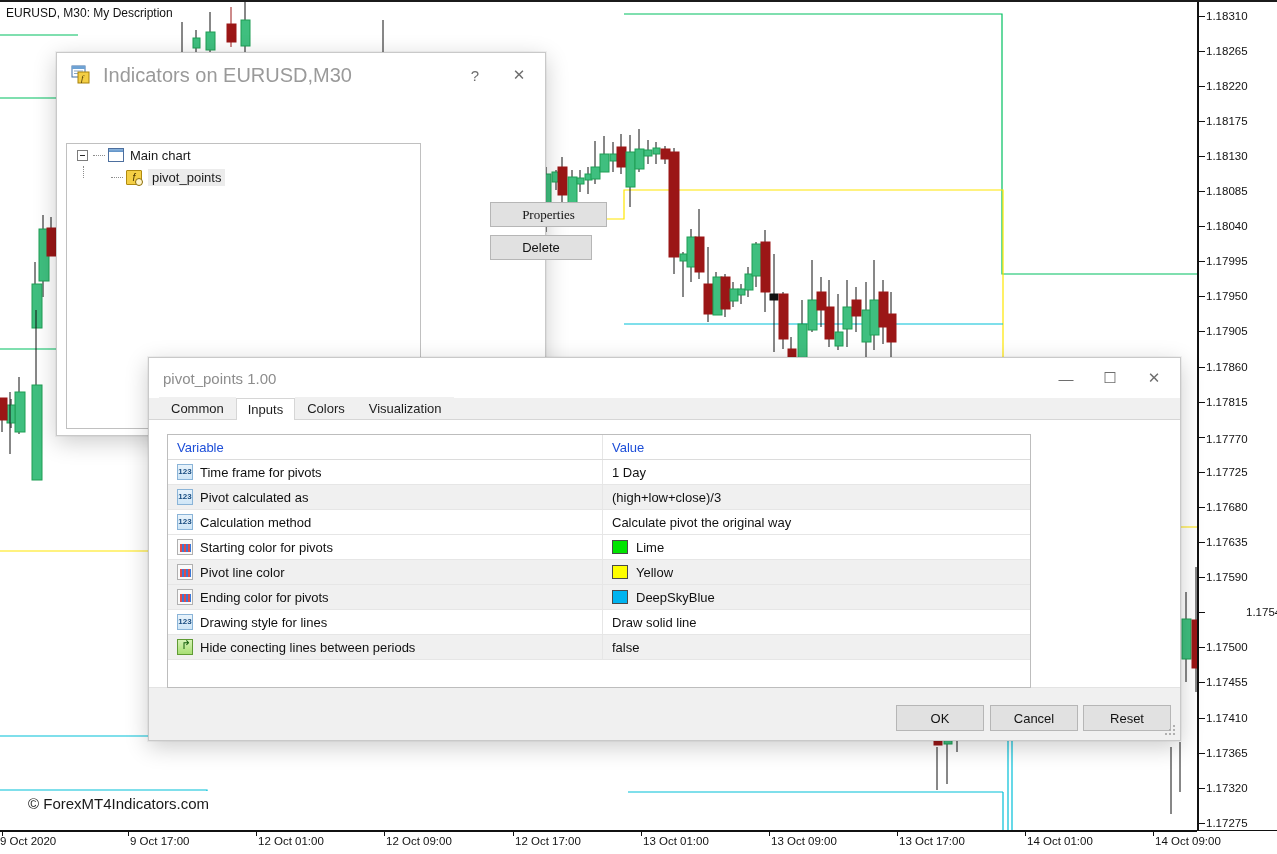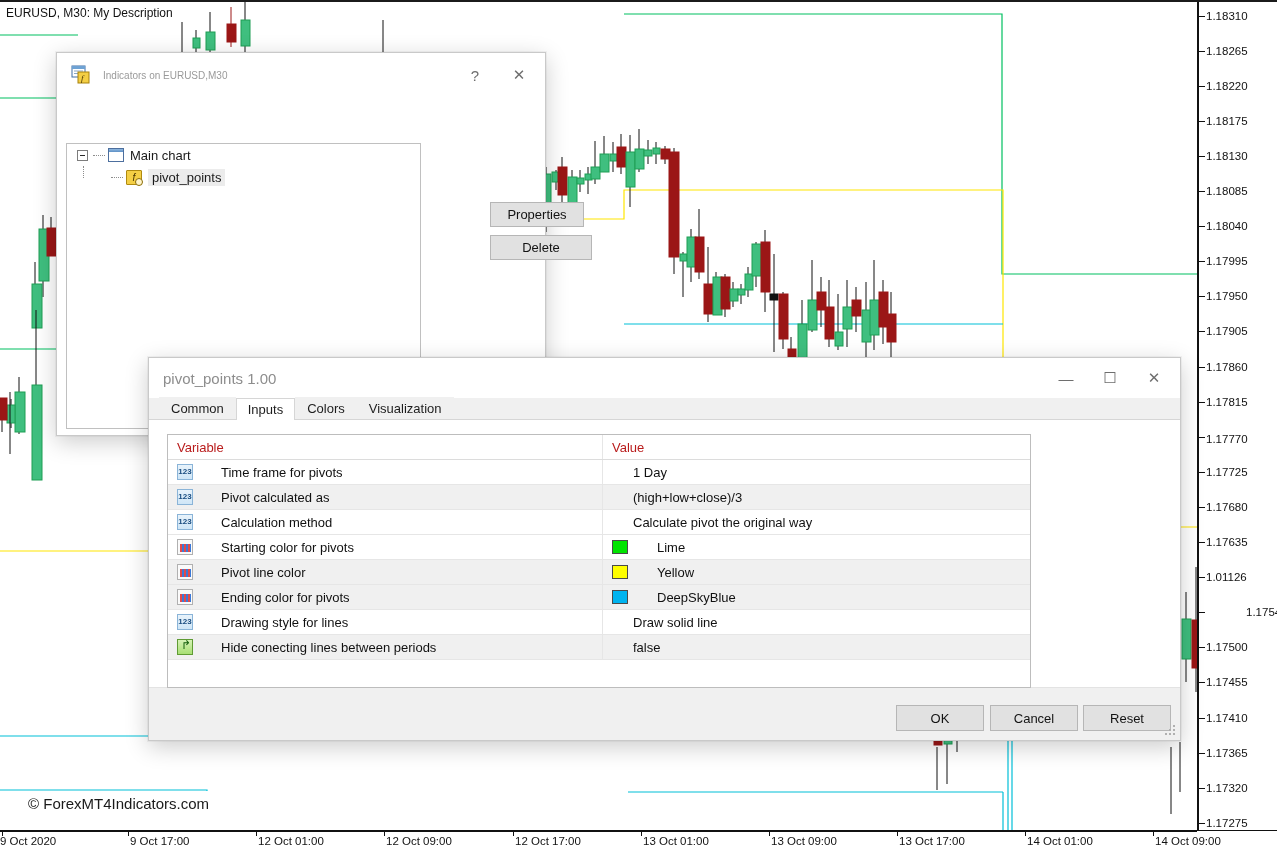--- a/index.html
+++ b/index.html
@@ -63,21 +63,21 @@
     border: 1px solid #c9c9c9;
     box-shadow: 0 0 0 1px rgba(0,0,0,0.04), 0 6px 22px rgba(0,0,0,0.20);
   }
   #ind-window { left: 56px; top: 52px; width: 490px; height: 384px; }
   .win-titlebar {
     position: relative; height: 44px; background: #ffffff;
     display: flex; align-items: center; padding: 0 4px 0 14px;
   }
   .win-title-icon { width: 22px; height: 20px; position: relative; margin-right: 10px; flex: 0 0 auto; }
   .win-title-text {
-    font-size: 10px; color: #9a9a9a; flex: 1 1 auto; white-space: nowrap;
+    font-size: 20px; color: #9a9a9a; flex: 1 1 auto; white-space: nowrap;
   }
   .win-btn {
     width: 44px; height: 30px; display: flex; align-items: center; justify-content: center;
     color: #6e6e6e; font-size: 15px; cursor: default; user-select: none;
   }
 
   .ind-body { position: absolute; left: 0; top: 44px; right: 0; bottom: 0; }
   .tree-box {
     position: absolute; left: 9px; top: 46px; width: 355px; height: 286px;
     background: #ffffff; border: 1px solid #c0c0c0;
@@ -113,21 +113,21 @@
   .icon-fx::after {
     content:""; position:absolute; right:-2px; bottom:-2px; width:6px; height:6px;
     border-radius:50%; border:1px solid #8a6c06; background:#fff4c9;
   }
 
   .btn {
     background: #e1e1e1; border: 1px solid #b6b6b6; color: #131313;
     font-size: 13px; font-family: "Liberation Sans", sans-serif;
     display:flex; align-items:center; justify-content:center; cursor: default;
   }
-  #btn-properties { position: absolute; left: 433px; top: 105px; width: 94px; height: 25px; }
+  #btn-properties { position: absolute; left: 433px; top: 105px; width: 117px; height: 25px; font-family: Liberation Serif, serif; }
   #btn-delete     { position: absolute; left: 433px; top: 138px; width: 102px; height: 25px; }
 
   
   #prop-window { left: 148px; top: 357px; width: 1033px; height: 384px; }
   #prop-window .win-titlebar { height: 40px; padding-left: 14px; }
   #prop-window .win-title-text { font-size: 15px; color: #8d8d8d; }
 
   .tabstrip {
     position: absolute; left: 0; top: 40px; right: 0; height: 22px;
     background: #f0f0f0; border-bottom: 1px solid #d6d6d6;
@@ -146,22 +146,22 @@
   }
   .grid-wrap {
     position: absolute; left: 18px; top: 14px; width: 864px; height: 254px;
     border: 1px solid #bdbdbd; background: #ffffff; overflow: hidden;
   }
   .grid-row { display: flex; height: 25px; align-items: center; border-bottom: 1px solid #e6e6e6; }
   .grid-row.alt { background: #f0f0f0; }
   .grid-row.header { border-bottom: 1px solid #dcdcdc; background:#fff; }
   .cell-var { width: 435px; display: flex; align-items: center; padding-left: 9px; border-right: 1px solid #e6e6e6; height:100%; }
   .cell-val { flex: 1 1 auto; display: flex; align-items: center; padding-left: 9px; height:100%; }
-  .cell-text { font-size: 13px; color: #111; white-space: nowrap; margin-left: 21px; }
-  .hdr-text { font-size: 13px; color: #b91c1c; }
+  .cell-text { font-size: 13px; color: #111; white-space: nowrap; }
+  .hdr-text { font-size: 13px; color: #1d4ed8; }
 
   .ico { width: 16px; height: 16px; margin-right: 7px; flex: 0 0 auto; position: relative; }
   .ico-123 {
     background: linear-gradient(#e8f3fb,#cfe6f7); border: 1px solid #8ab4d8;
     font-size: 8px; color: #1a4d80; line-height: 14px; text-align: center; font-weight: bold;
   }
   .ico-color {
     background: #fafafa; border: 1px solid #b0b0b0; overflow:hidden;
   }
   .ico-color::before{
@@ -387,21 +387,21 @@
         <div class="price-label" style="top: 399.6px;">1.17815</div>
         <div class="price-tick" style="top: 434.7px;"></div>
         <div class="price-label" style="top: 437px;">1.17770</div>
         <div class="price-tick" style="top: 469.8px;"></div>
         <div class="price-label" style="top: 469.8px;">1.17725</div>
         <div class="price-tick" style="top: 504.9px;"></div>
         <div class="price-label" style="top: 504.9px;">1.17680</div>
         <div class="price-tick" style="top: 540px;"></div>
         <div class="price-label" style="top: 540px;">1.17635</div>
         <div class="price-tick" style="top: 575.1px;"></div>
-        <div class="price-label" style="top: 575.1px;">1.01126</div>
+        <div class="price-label" style="top: 575.1px;">1.17590</div>
         <div class="price-tick" style="top: 610.2px;"></div>
         <div class="price-label" style="top: 610.2px; margin-left: 40px;">1.17545</div>
         <div class="price-tick" style="top: 645.3px;"></div>
         <div class="price-label" style="top: 645.3px;">1.17500</div>
         <div class="price-tick" style="top: 680.4px;"></div>
         <div class="price-label" style="top: 680.4px;">1.17455</div>
         <div class="price-tick" style="top: 715.5px;"></div>
         <div class="price-label" style="top: 715.5px;">1.17410</div>
         <div class="price-tick" style="top: 750.6px;"></div>
         <div class="price-label" style="top: 750.6px;">1.17365</div>

